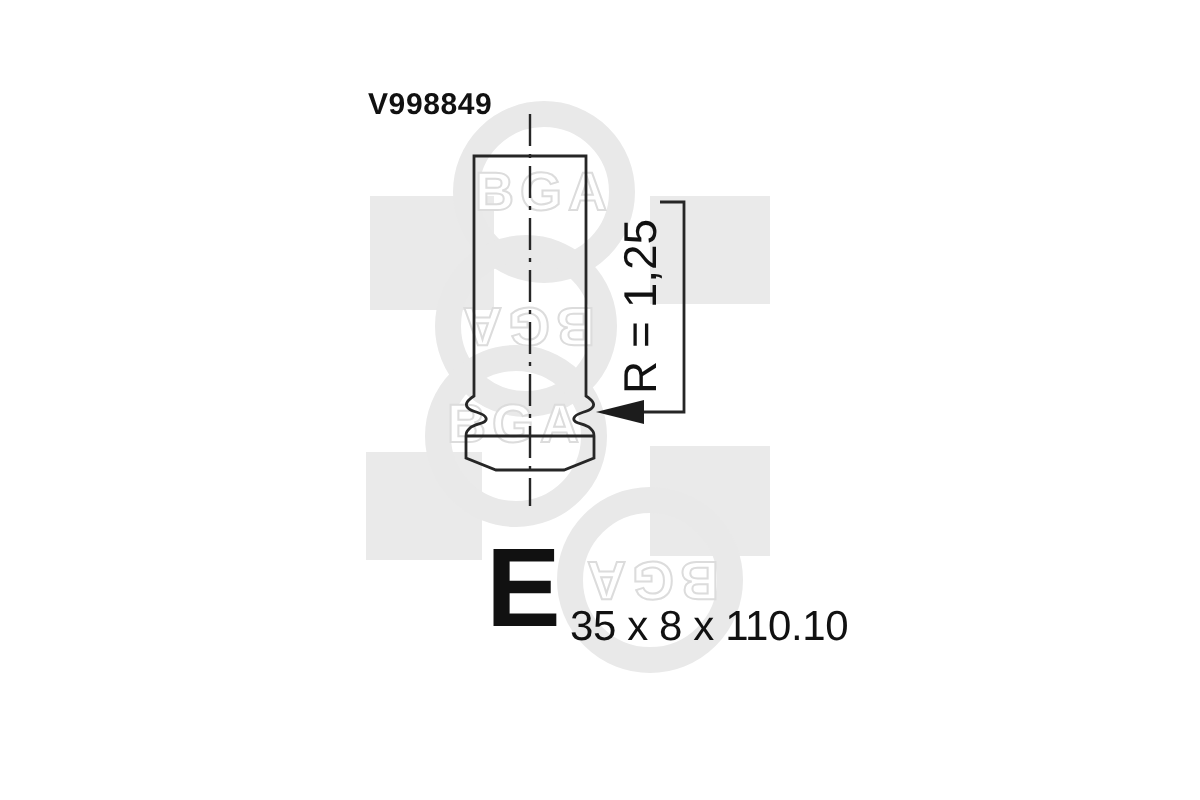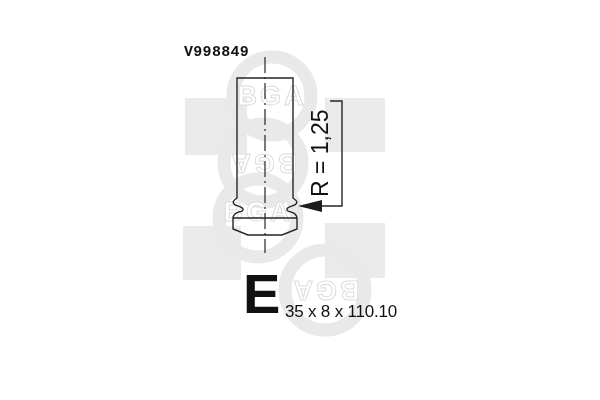--- a/index.html
+++ b/index.html
@@ -12,35 +12,35 @@
   }
   .stage svg{position:absolute;left:0;top:0;}
   .t{
     position:absolute;
     color:#111;
     white-space:nowrap;
     line-height:1;
   }
   .part-number{
     left:184px;top:45px;
-    font-size:15px;font-weight:bold;letter-spacing:.3px;font-family:Liberation Mono, monospace;
+    font-size:15px;font-weight:bold;letter-spacing:.3px;
   }
   .radius-label{
     left:309px;top:197px;
     font-size:23px;
     transform-origin:0 0;
     transform:rotate(-90deg);
   }
   .valve-type{
     left:243px;top:266px;
     font-size:56px;font-weight:bold;
   }
   .dims{
     left:285px;top:303px;
-    font-size:17px;letter-spacing:-.2px;
+    font-size:21px;letter-spacing:-.2px;
   }
   .wm-text{
     font-family:"Liberation Sans", sans-serif;
     font-weight:bold;
     font-size:27px;
     letter-spacing:3px;
     fill:#ffffff;
     stroke:#dcdcdc;
     stroke-width:1;
   }

